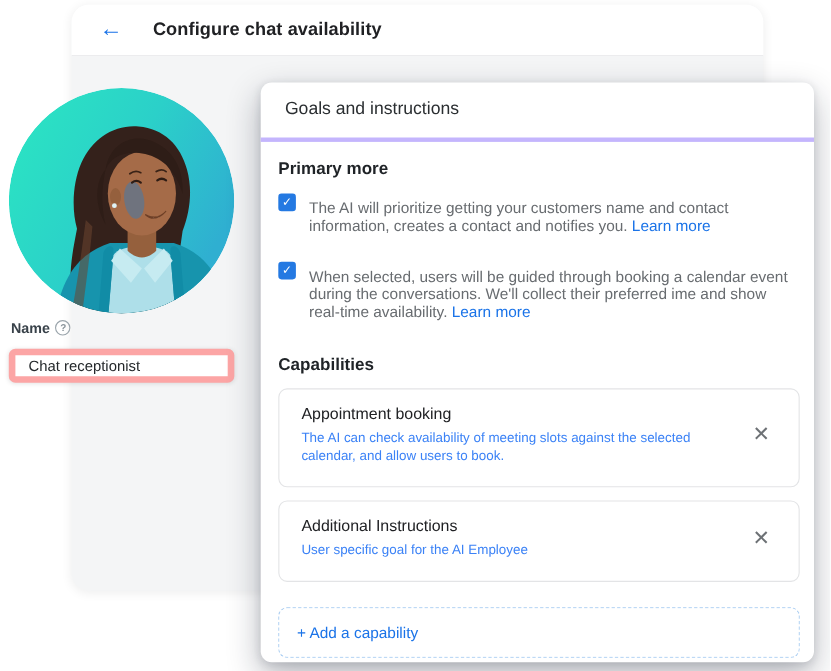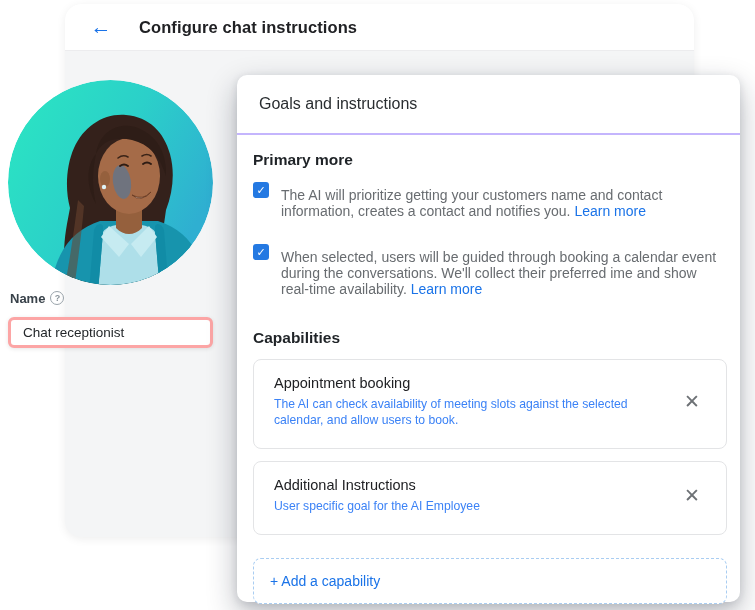--- a/index.html
+++ b/index.html
@@ -69,41 +69,41 @@
     border:1.2px solid #9aa4ab;
     color:#8a949b;
     font-size:9px;font-weight:700;
     display:inline-flex;align-items:center;justify-content:center;
     cursor:pointer;
   }
   .name-input{
     position:absolute;left:8px;top:317px;
     width:205px;height:31px;
     background:#ffffff;
-    border:3px solid #fca5a5;
+    border:6px solid #fca5a5;
     border-radius:6px;
     box-shadow:0 1px 4px rgba(0,0,0,0.10);
     padding:0 12px;
     font-family:inherit;
     font-size:13.5px;color:#23272a;
   }
 
   
   .goals-panel{
     position:absolute;left:237px;top:75px;
     width:503px;height:527px;
     background:#ffffff;
     border-radius:10px;
     box-shadow:0 12px 30px rgba(15,23,42,0.30),0 2px 8px rgba(15,23,42,0.12);
   }
   .panel-header{
-    height:60px;
+    height:54px;
     display:flex;align-items:center;
     padding-left:22px;
-    border-bottom:2px solid #c4b5fd;
+    border-bottom:4px solid #c4b5fd;
     font-size:16px;color:#2a2e31;
   }
   .panel-body{
     padding:16px 13px 0 16px;
   }
   .section-heading{
     font-size:15.5px;font-weight:700;color:#1f2327;
     margin-bottom:12px;
   }
   .goal-item{
@@ -177,21 +177,21 @@
   }
 </style>
 </head>
 <body>
 
 <div class="stage">
 
   <div class="main-card">
     <div class="main-header">
       <button class="back-btn">←</button>
-      <div class="main-title">Configure chat instructions</div>
+      <div class="main-title">Configure chat availability</div>
     </div>
   </div>
 
   <div class="avatar">
     <svg viewBox="0 0 205 205">
       <defs>
         <linearGradient id="bgGrad" x1="0" y1="0" x2="1" y2="0.55">
           <stop offset="0" stop-color="#2be7c2"></stop>
           <stop offset="0.55" stop-color="#2bd0c9"></stop>
           <stop offset="1" stop-color="#2fafd1"></stop>

